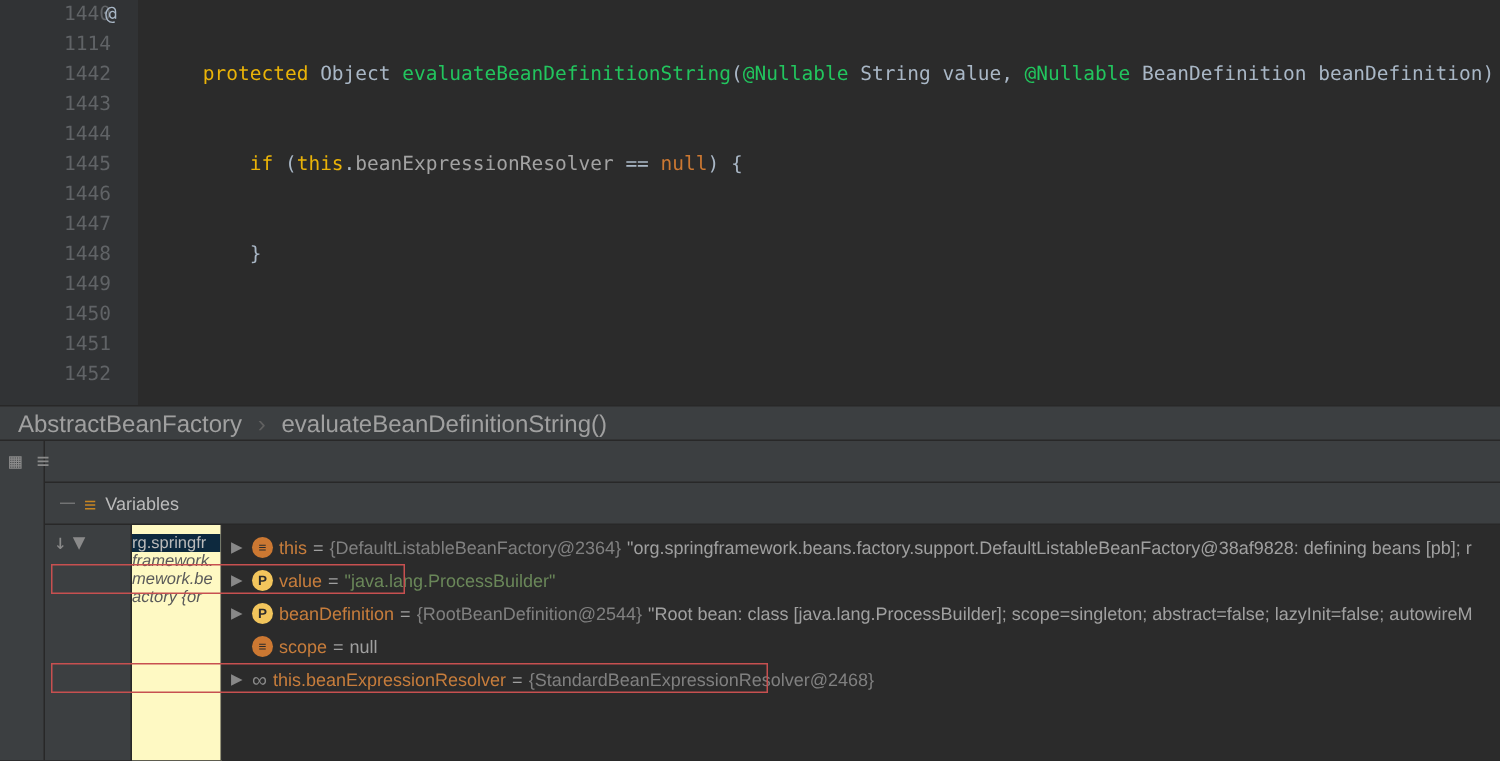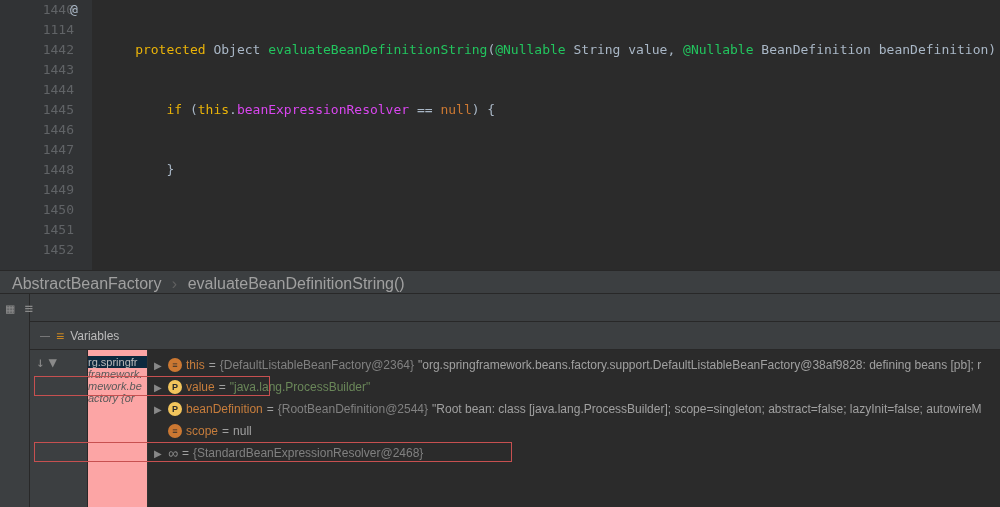--- a/index.html
+++ b/index.html
@@ -36,21 +36,21 @@
     flex: 1;
     line-height: 20px;
     white-space: pre;
     overflow: hidden;
     position: relative;
   }
   .code-line { height: 20px; padding-left: 4px; }
   .kw { color: #eab308; }
   .type { color: #a9b7c6; }
   .method { color: #22c55e; }
-  .field { color: #d946ef; }
+  .field { color: #a3a3a3; }
   .null { color: #cc7832; }
   .anno { color: #22c55e; }
   .breadcrumb {
     height: 24px;
     background: #3c3f41;
     color: #a0a0a0;
     padding: 4px 12px;
     font-family: sans-serif;
     font-size: 16px;
     border-top: 1px solid #282828;
@@ -91,21 +91,21 @@
   }
   .actions-col {
     width: 58px;
     background: #3c3f41;
     border-right: 1px solid #282828;
     padding-top: 4px;
   }
   .actions-col .row { height: 22px; display:flex; gap:4px; padding-left:6px;}
   .frames-mini {
     width: 60px;
-    background: #fca5a5;
+    background: #fef9c3;
     border-right: 1px solid #323232;
     font-family: sans-serif;
     font-size: 11px;
     color: #5a5a5a;
     overflow: hidden;
     padding-top: 6px;
     font-style: italic;
   }
   .frames-mini .sel { background: #0d293e; color: #bbbbbb; font-style: normal;}
   .vars-tree {
@@ -246,20 +246,21 @@
         <div class="var-row">
           <span class="expand" style="visibility:hidden">▶</span>
           <span class="icon-circle ic-null">≡</span>
           <span class="var-name">scope</span>
           <span class="var-eq">=</span>
           <span class="var-val">null</span>
         </div>
         <div class="var-row">
           <span class="expand">▶</span>
           <span class="tool-icon" style="color:#8a8a8a">∞</span>
+          <span class="var-name">this.beanExpressionResolver</span>
           <span class="var-eq">=</span>
           <span class="var-ref">{StandardBeanExpressionResolver@2468}</span>
         </div>
 
         <div class="redbox" style="left:4px;top:26px;width:236px;height:20px"></div>
         <div class="redbox" style="left:4px;top:92px;width:478px;height:20px"></div>
       </div>
     </div>
   </div>
 </div>

